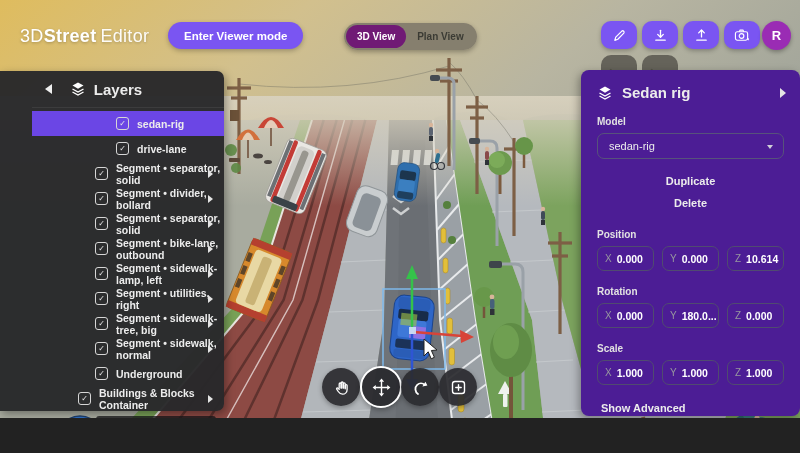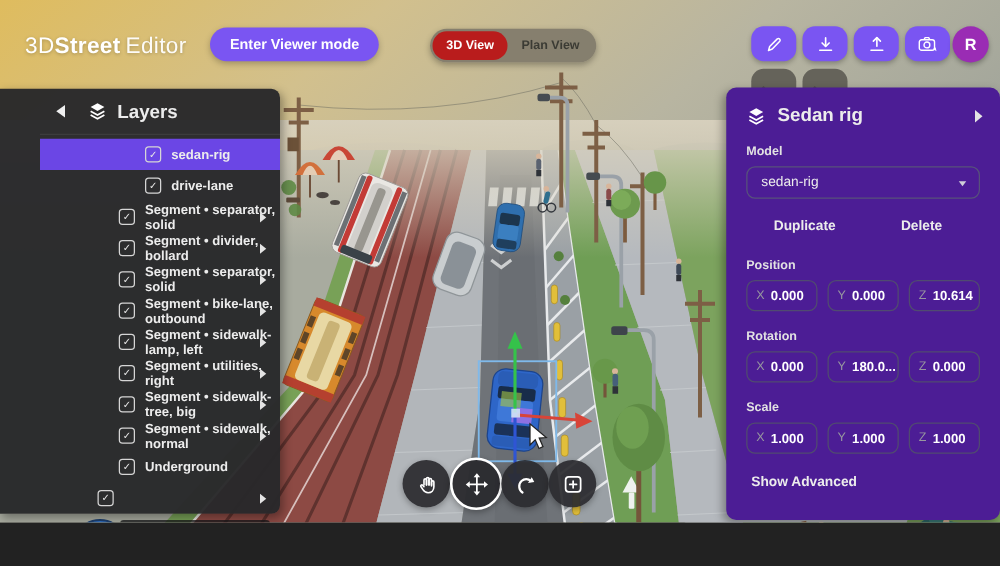--- a/index.html
+++ b/index.html
@@ -12,21 +12,21 @@
   .logo{left:20px;top:26px;font-size:18px;color:#fff;letter-spacing:.3px;
     text-shadow:0 1px 3px rgba(0,0,0,.25);white-space:nowrap;}
   .logo .p1{font-weight:400;} .logo .p2{font-weight:700;} .logo .p3{font-weight:300;opacity:.95;margin-left:4px;}
   .viewer-btn{left:168px;top:22px;height:27px;padding:0 16px;border-radius:14px;
     background:#7a55f2;color:#fff;font-size:11.5px;font-weight:700;display:flex;align-items:center;
     box-shadow:0 2px 5px rgba(0,0,0,.25);cursor:pointer;}
   .toggle{left:344px;top:23px;height:27px;border-radius:14px;background:rgba(128,122,106,.92);
     display:flex;align-items:center;padding:2px;box-shadow:0 2px 5px rgba(0,0,0,.3);}
   .toggle .opt{height:23px;border-radius:12px;padding:0 11px;display:flex;align-items:center;
     font-size:10px;font-weight:700;color:#3b3b34;cursor:pointer;}
-  .toggle .opt.on{background:#b91c1c;color:#fff;}
+  .toggle .opt.on{background:#701a75;color:#fff;}
   .actbtn{top:21px;width:36px;height:28px;border-radius:10px;background:#7a55f2;
     display:flex;align-items:center;justify-content:center;box-shadow:0 2px 4px rgba(0,0,0,.25);cursor:pointer;}
   .ghostbtn{top:55px;width:36px;height:27px;border-radius:10px;background:#5f5d55;opacity:.92;z-index:1;}
   .ghostbtn:after{content:"";position:absolute;left:10px;top:7px;width:16px;height:12px;
     border-left:2px solid #4a483f;transform:rotate(-45deg);}
   .avatar{left:762px;top:21px;width:29px;height:29px;border-radius:50%;background:#9a2cb4;
     color:#fff;font-size:13px;font-weight:700;display:flex;align-items:center;justify-content:center;
     box-shadow:0 2px 4px rgba(0,0,0,.3);cursor:pointer;}
   
   .lpanel{left:0;top:71px;width:224px;height:340px;background:rgba(40,40,42,.97);
@@ -49,21 +49,21 @@
   .rpanel{left:581px;top:70px;width:219px;height:346px;background:#4c1d95;border-radius:8px;
     z-index:5;box-shadow:-2px 3px 8px rgba(0,0,0,.35);color:#ececec;padding:12px 16px;}
   .rhead{position:relative;display:flex;align-items:center;gap:9px;font-size:15px;font-weight:700;margin-top:2px;}
   .rhead .harr{position:absolute;right:-2px;top:4px;width:0;height:0;border-left:6px solid #e4e4e4;
     border-top:5px solid transparent;border-bottom:5px solid transparent;cursor:pointer;}
   .flabel{font-size:10px;color:#e2e2e2;margin-top:15px;font-weight:600;}
   .dropdown{margin-top:6px;height:26px;border:1px solid #57527b;border-radius:7px;display:flex;
     align-items:center;padding:0 11px;font-size:11px;cursor:pointer;position:relative;}
   .dropdown .caret{position:absolute;right:10px;top:11px;width:0;height:0;border-top:4px solid #cfcfd8;
     border-left:3.5px solid transparent;border-right:3.5px solid transparent;}
-  .btnrow{display:flex;margin-top:11px;}
+  .btnrow{display:flex;margin-top:11px;flex-direction:column;}
   .txtbtn{flex:1;text-align:center;font-size:11px;font-weight:600;padding:5px 0;cursor:pointer;border-radius:5px;}
   .vecrow{display:flex;gap:8px;margin-top:6px;}
   .vec{flex:1;height:25px;border:1px solid #504b70;border-radius:7px;display:flex;align-items:center;
     padding:0 7px;gap:5px;cursor:text;overflow:hidden;}
   .vec .ax{font-size:10px;color:#97979f;} .vec .val{font-size:10.5px;font-weight:600;color:#fff;white-space:nowrap;}
   .showadv{font-size:11px;font-weight:600;margin-top:17px;padding-left:4px;cursor:pointer;}
   
   .tool{top:368px;width:38px;height:38px;border-radius:50%;background:rgba(43,43,47,.93);z-index:4;
     display:flex;align-items:center;justify-content:center;cursor:pointer;box-shadow:0 2px 5px rgba(0,0,0,.3);}
   .tool.active{width:42px;height:42px;top:366px;border:2px solid #fff;background:rgba(43,43,47,.97);}
@@ -482,20 +482,21 @@
       <span class="lbl">Segment • sidewalk, normal</span>
       <span class="arr"></span>
     </div>
         <div class="lrow ind2">
       <span class="cbx">✓</span>
       <span class="lbl">Underground</span>
 
     </div>
         <div class="lrow ind1">
       <span class="cbx">✓</span>
+      <span class="lbl">Buildings &amp; Blocks Container</span>
       <span class="arr"></span>
     </div>
       </div>
   </div>
 
   <div class="abs scenelabel">3DStreet Demo Street</div>
 
   <div class="abs rpanel">
     <div class="rhead">
       <span>

